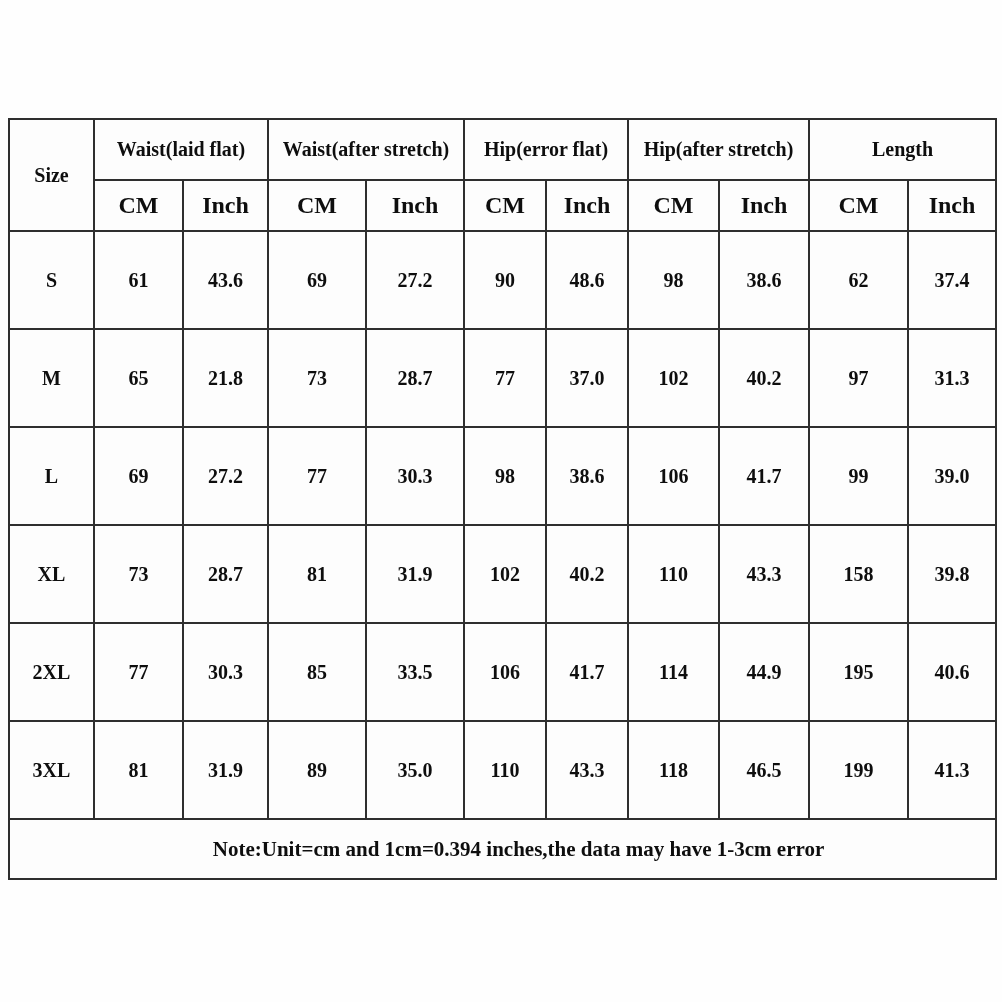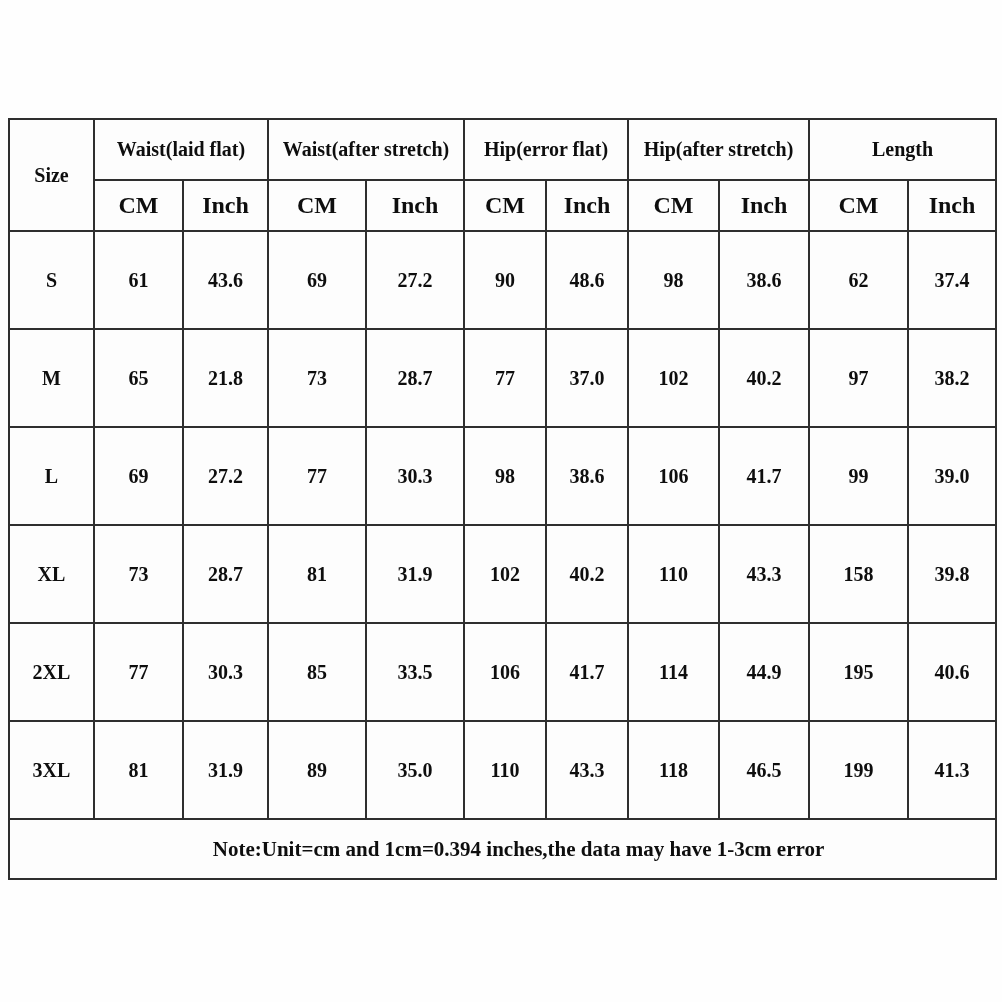--- a/index.html
+++ b/index.html
@@ -114,21 +114,21 @@
         <th class="size-cell">M</th>
         <td class="data-cell">65</td>
         <td class="data-cell">21.8</td>
         <td class="data-cell">73</td>
         <td class="data-cell">28.7</td>
         <td class="data-cell">77</td>
         <td class="data-cell">37.0</td>
         <td class="data-cell">102</td>
         <td class="data-cell">40.2</td>
         <td class="data-cell">97</td>
-        <td class="data-cell">38.2</td>
+        <td class="data-cell">31.3</td>
       </tr>
       <tr>
         <th class="size-cell">L</th>
         <td class="data-cell">69</td>
         <td class="data-cell">27.2</td>
         <td class="data-cell">77</td>
         <td class="data-cell">30.3</td>
         <td class="data-cell">98</td>
         <td class="data-cell">38.6</td>
         <td class="data-cell">106</td>

